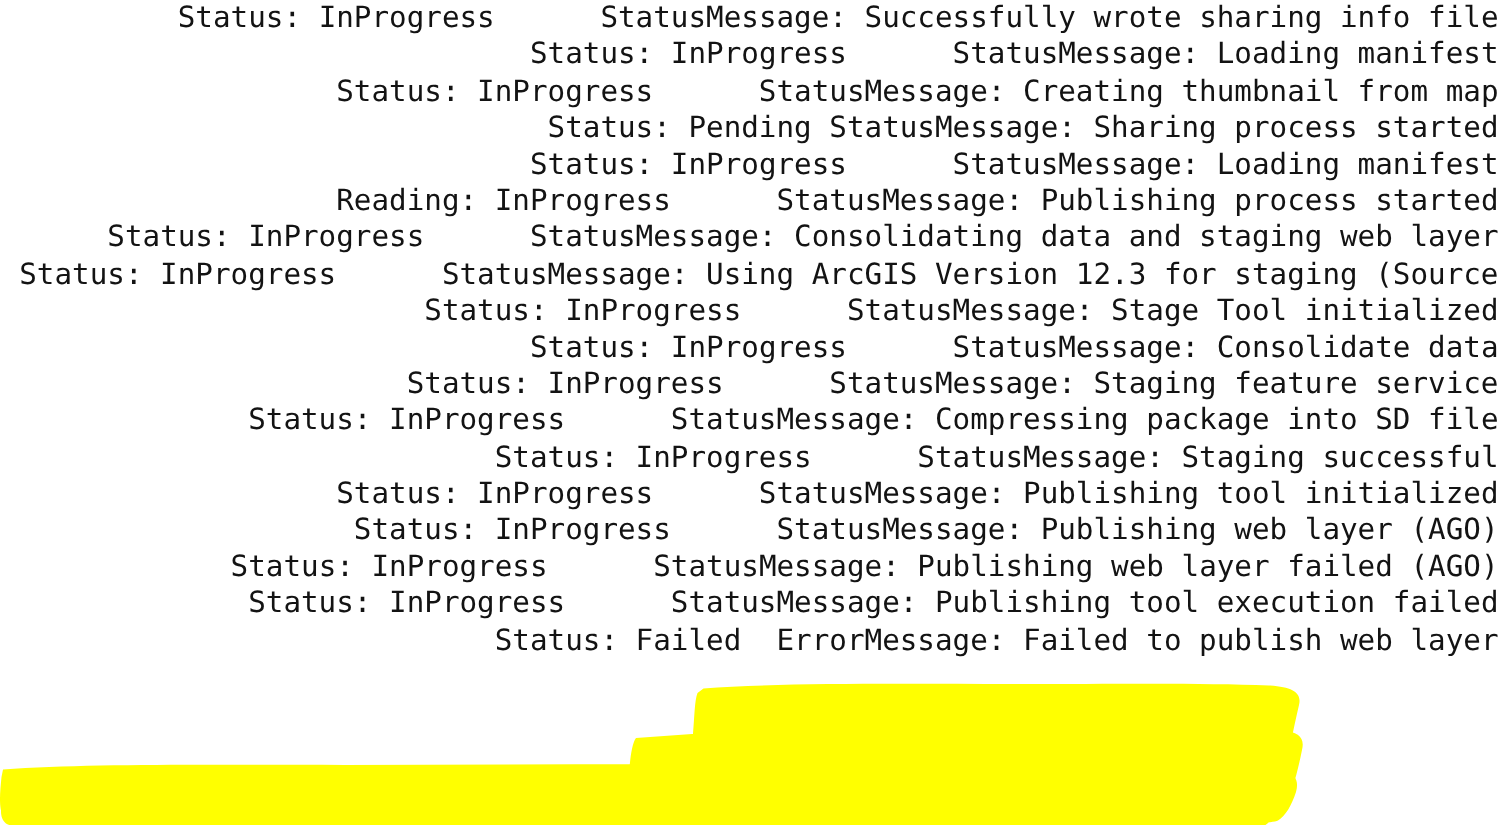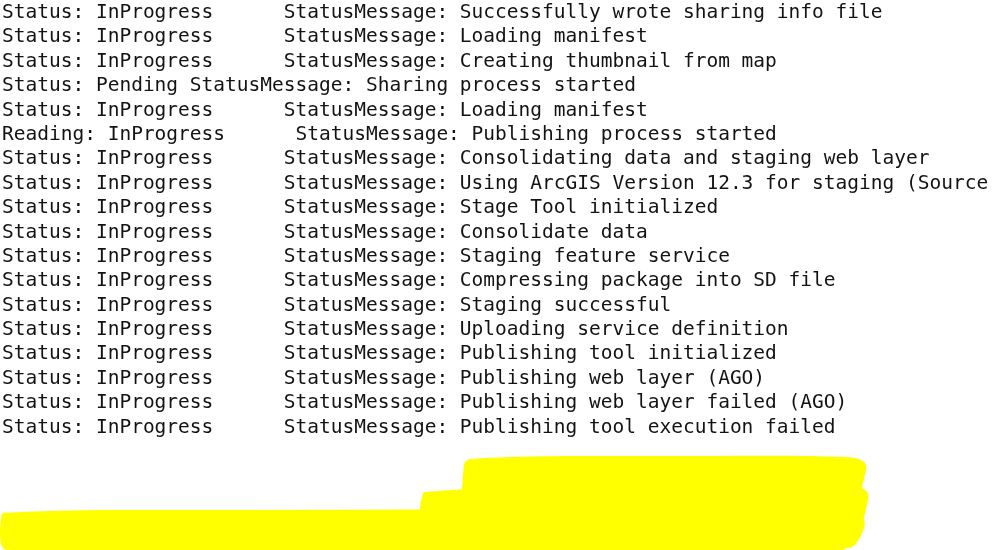--- a/index.html
+++ b/index.html
@@ -7,20 +7,21 @@
     padding: 0;
     background: #ffffff;
   }
   #log-viewport {
     position: relative;
     width: 999px;
     height: 550px;
     background: #ffffff;
     overflow: hidden;
     font-family: "DejaVu Sans Mono", "Liberation Mono", monospace;
+    text-align: right;
   }
   
   #highlight-layer {
     position: absolute;
     left: 0;
     top: 0;
     width: 999px;
     height: 550px;
     pointer-events: none;
     z-index: 1;
@@ -106,20 +107,20 @@
     <div class="log-line">Status: Pending StatusMessage: Sharing process started</div>
     <div class="log-line">Status: InProgress      StatusMessage: Loading manifest</div>
     <div class="log-line">Reading: InProgress      StatusMessage: Publishing process started</div>
     <div class="log-line">Status: InProgress      StatusMessage: Consolidating data and staging web layer</div>
     <div class="log-line">Status: InProgress      StatusMessage: Using ArcGIS Version 12.3 for staging (Source</div>
     <div class="log-line">Status: InProgress      StatusMessage: Stage Tool initialized</div>
     <div class="log-line">Status: InProgress      StatusMessage: Consolidate data</div>
     <div class="log-line">Status: InProgress      StatusMessage: Staging feature service</div>
     <div class="log-line">Status: InProgress      StatusMessage: Compressing package into SD file</div>
     <div class="log-line">Status: InProgress      StatusMessage: Staging successful</div>
-    <div class="log-line">Status: InProgress      StatusMessage: Uploading service definition</div>
     <div class="log-line">Status: InProgress      StatusMessage: Publishing tool initialized</div>
     <div class="log-line">Status: InProgress      StatusMessage: Publishing web layer (AGO)</div>
     <div class="log-line">Status: InProgress      StatusMessage: Publishing web layer failed (AGO)</div>
     <div class="log-line">Status: InProgress      StatusMessage: Publishing tool execution failed</div>
+    <div class="log-line">Status: Failed  ErrorMessage: Failed to publish web layer</div>
   </div>
 
 </div>
 
 </body></html>

